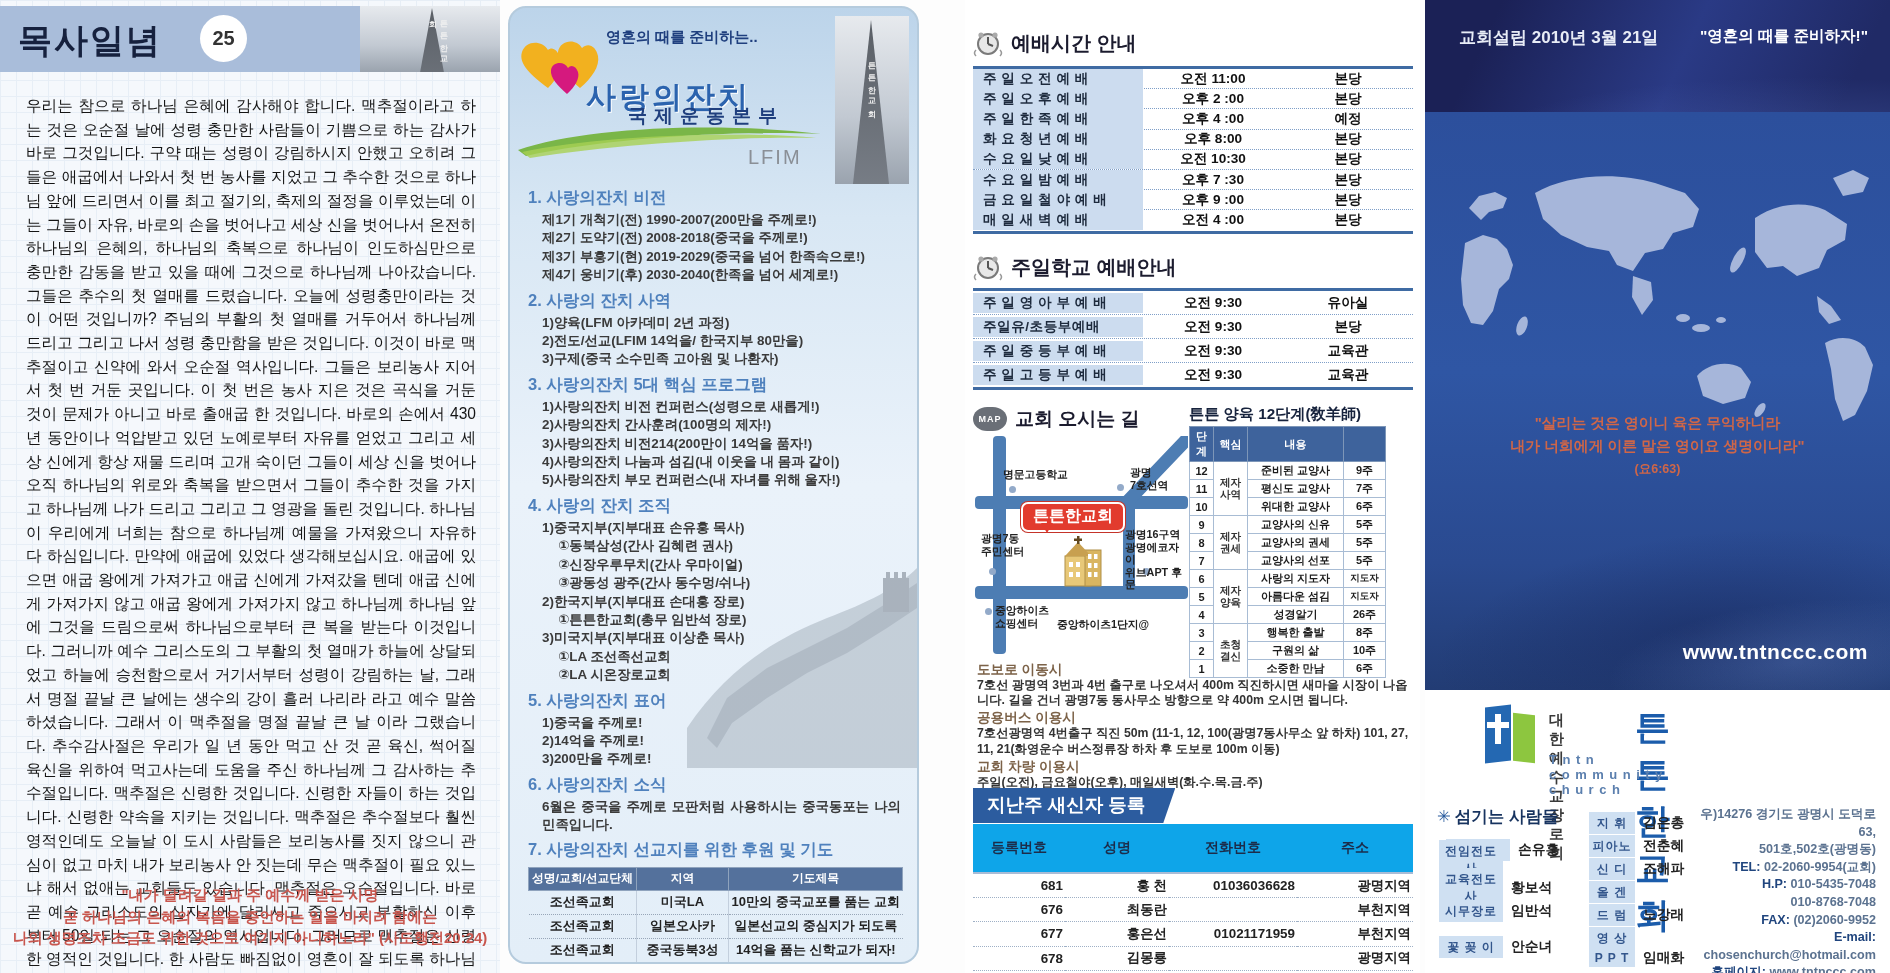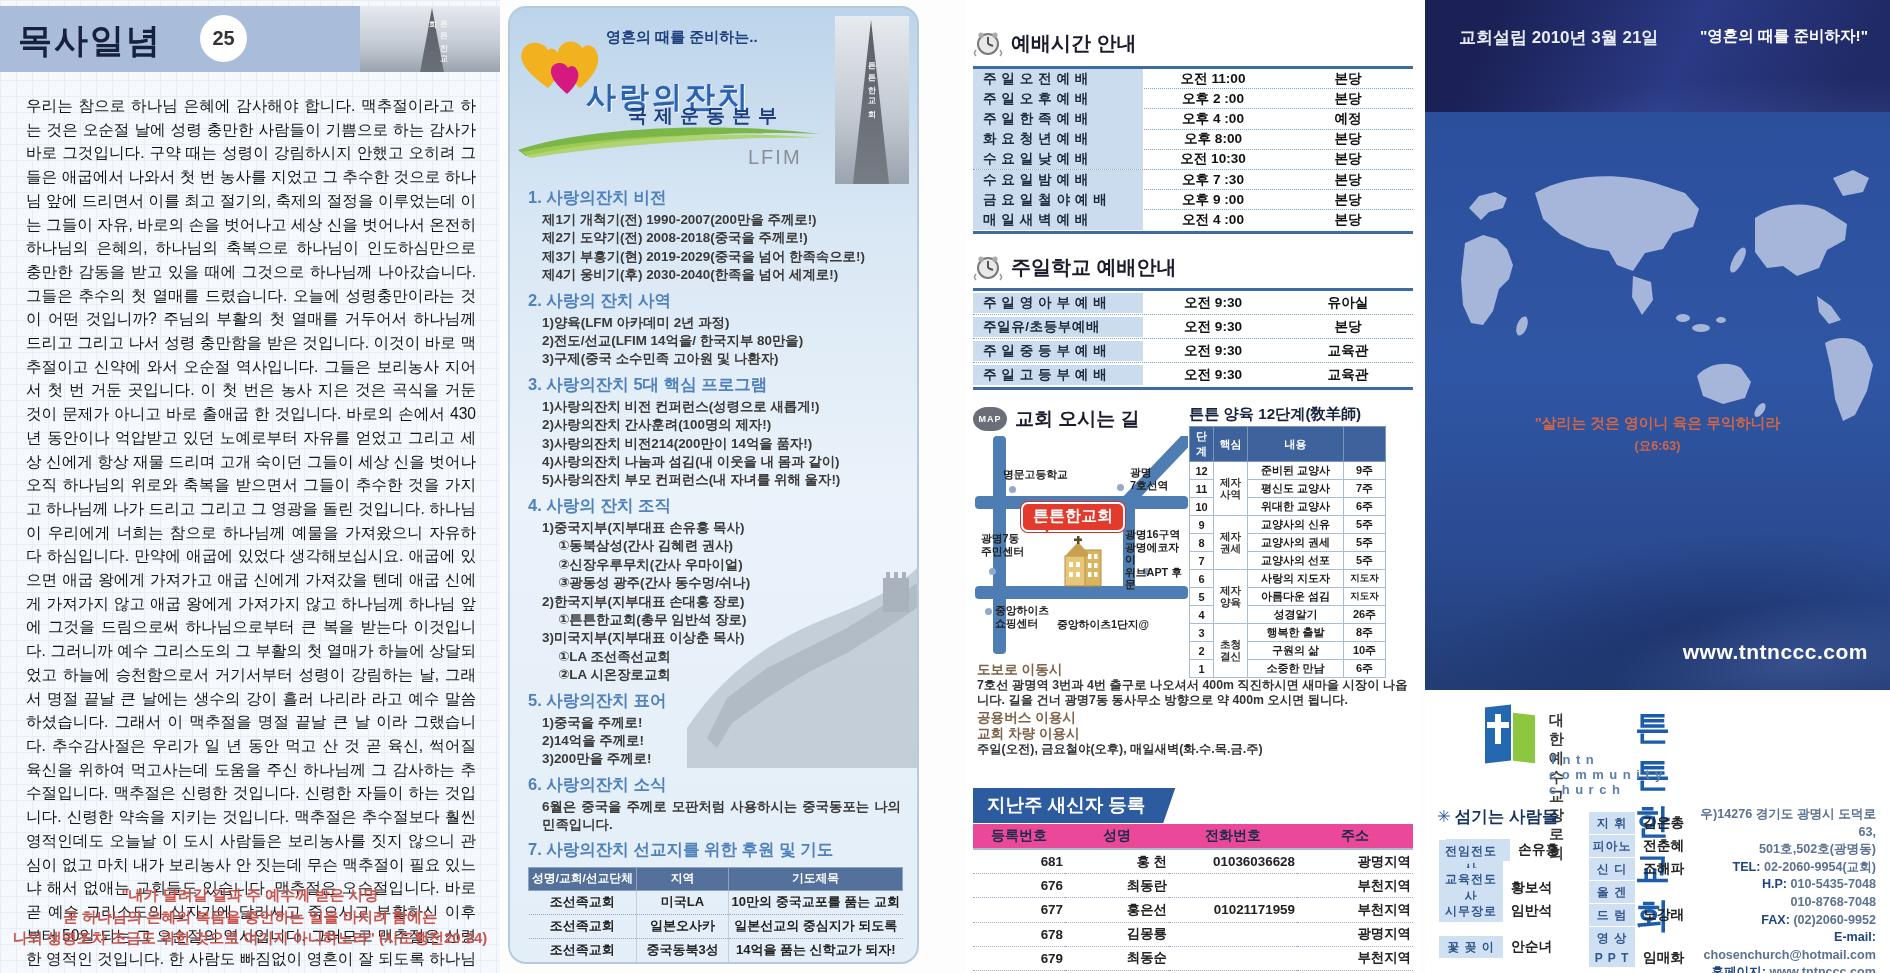--- a/index.html
+++ b/index.html
@@ -81,21 +81,21 @@
   .nur .dur{font-weight:bold;width:40px;}
   .nur .dur.small{font-size:9.5px;}
   
   .dir{position:absolute;left:12px;top:662px;width:438px;}
   .dir-h{color:#7c6248;font-weight:bold;font-size:13.6px;line-height:16px;}
   .dir-b{color:#333;font-size:12.3px;line-height:15.2px;font-weight:600;margin-bottom:2px;}
   
   .nc-banner{position:absolute;left:8px;top:788px;background:#2c5c9f;color:#fff;font-weight:bold;font-size:18.5px;
              padding:4px 30px 6px 14px;clip-path:polygon(0 0,100% 0,calc(100% - 12px) 100%,0 100%);}
   .nc{position:absolute;left:8px;top:824px;width:440px;border-collapse:collapse;}
-  .nc th{background:#ec4899;color:#1c2c4a;font-size:14px;font-weight:bold;padding:3px 2px;border-bottom:2px solid #a9bcd6;}
+  .nc th{background:#0ea5e9;color:#1c2c4a;font-size:14px;font-weight:bold;padding:15px 2px;border-bottom:2px solid #a9bcd6;}
   .nc td{text-align:right;font-size:13.4px;font-weight:600;color:#222;padding:2.6px 2px;border-bottom:1px dotted #9fb0c6;}
 
   
   .p4{position:absolute;left:1425px;top:0;width:465px;height:973px;}
   .p4-top{position:absolute;left:0;top:0;width:465px;height:112px;
           background:linear-gradient(115deg,#1b2156 15%,#2a3a85 55%,#202a66 90%);}
   .p4-top:after{content:"";position:absolute;left:0;top:40px;width:465px;height:72px;
           background:radial-gradient(120% 180% at 80% 160%,rgba(90,120,200,.35),transparent 60%);}
   .p4-founded{position:absolute;left:34px;top:26px;color:#e8ecf6;font-size:17px;font-weight:600;z-index:2;}
   .p4-slogan{position:absolute;right:22px;top:26px;color:#ffffff;font-size:15.5px;font-weight:bold;z-index:2;}
@@ -490,20 +490,21 @@
             <td>소중한 만남</td>
             <td class="dur">6주</td>
           </tr>
     </tbody>
       </table>
 
     <div class="dir">
       <div class="dir-h">도보로 이동시</div>
       <div class="dir-b">7호선 광명역 3번과 4번 출구로 나오셔서 400m 직진하시면 새마을 시장이 나옵니다. 길을 건너 광명7동 동사무소 방향으로 약 400m 오시면 됩니다.</div>
       <div class="dir-h">공용버스 이용시</div>
+      <div class="dir-b">7호선광명역 4번출구 직진 50m (11-1, 12, 100(광명7동사무소 앞 하차) 101, 27, 11, 21(화영운수 버스정류장 하차 후 도보로 100m 이동)</div>
       <div class="dir-h">교회 차량 이용시</div>
       <div class="dir-b">주일(오전), 금요철야(오후), 매일새벽(화.수.목.금.주)</div>
     </div>
 
     <div class="nc-banner">지난주 새신자 등록</div>
     <table class="nc">
       <colgroup>
           <col style="width:92px">
           <col style="width:104px">
           <col style="width:128px">
@@ -578,20 +579,21 @@
           <path d="M408,30 l20,-8 16,8 -6,14 -20,4 z"></path>
           <path d="M330,70 c20,-14 48,-18 70,-8 l22,14 -2,16 -18,10 -8,18 -22,8 -14,-10 -16,2 -12,-16 z"></path>
           <path d="M392,148 l14,10 10,14 -12,4 -10,-12 z"></path>
           <path d="M400,195 c14,-8 30,-6 40,4 l8,18 -6,26 -12,24 -12,6 -8,-22 -4,-30 z"></path>
         </g>
       </svg>
       <div class="swirl1"></div>
       <div class="swirl2"></div>
       <div class="p4-verse">
         <div>"살리는 것은 영이니 육은 무익하니라</div>
+        <div>내가 너희에게 이른 말은 영이요 생명이니라"</div>
         <div class="ref">(요6:63)</div>
       </div>
       <div class="p4-site">www.tntnccc.com</div>
     </div>
     <div class="p4-bottom">
       <div class="logo-row">
         <div class="door">
           <div class="pane-blue"></div>
             <div class="pane-green"></div>
           <div class="cross-v"></div>

